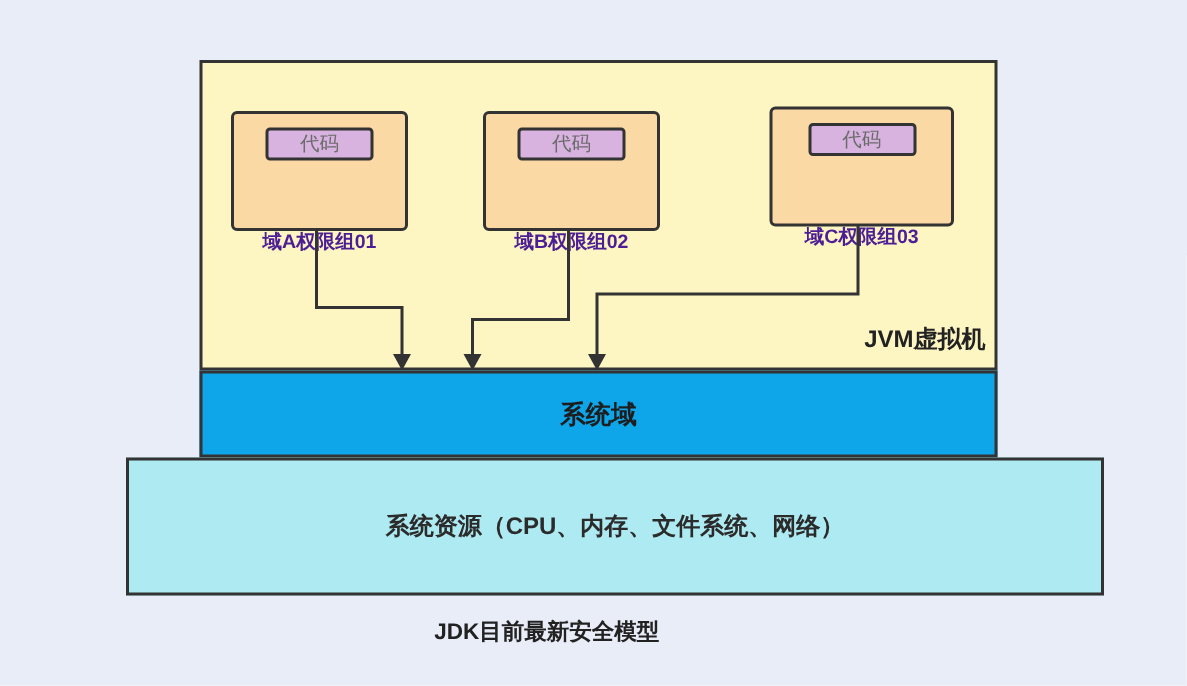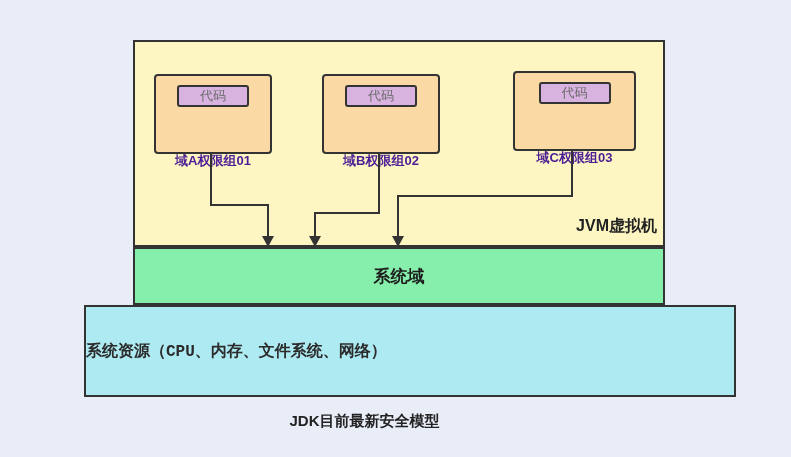--- a/index.html
+++ b/index.html
@@ -32,29 +32,29 @@
     background:#d8b3e0;border:2px solid #333;border-radius:3px;
     box-sizing:border-box;
     display:flex;align-items:center;justify-content:center;
     font-size:13px;color:#6b6b6b;
   }
   .domain-label{
     margin-top:5px;font-size:13px;font-weight:bold;color:#4c1d95;
   }
   .system-domain{
     position:absolute;left:133px;top:247px;width:532px;height:58px;
-    background:#86efac;border:2px solid #333;box-sizing:border-box;
+    background:#0ea5e9;border:2px solid #333;box-sizing:border-box;
     display:flex;align-items:center;justify-content:center;
     font-size:17px;font-weight:bold;color:#1d1d1d;
   }
   .system-resources{
     position:absolute;left:84px;top:305px;width:652px;height:92px;
     background:#aeeaf2;border:2px solid #333;box-sizing:border-box;
-    display:flex;align-items:center;
-    font-size:16px;font-weight:bold;color:#2b2b2b;font-family:Liberation Mono, monospace;
+    display:flex;align-items:center;justify-content:center;
+    font-size:16px;font-weight:bold;color:#2b2b2b;
   }
   .caption{
     position:absolute;left:0;top:412px;width:729px;
     text-align:center;font-size:15px;font-weight:bold;color:#222;
   }
   .arrows{
     position:absolute;left:0;top:0;width:791px;height:457px;
     pointer-events:none;
   }
 </style>

